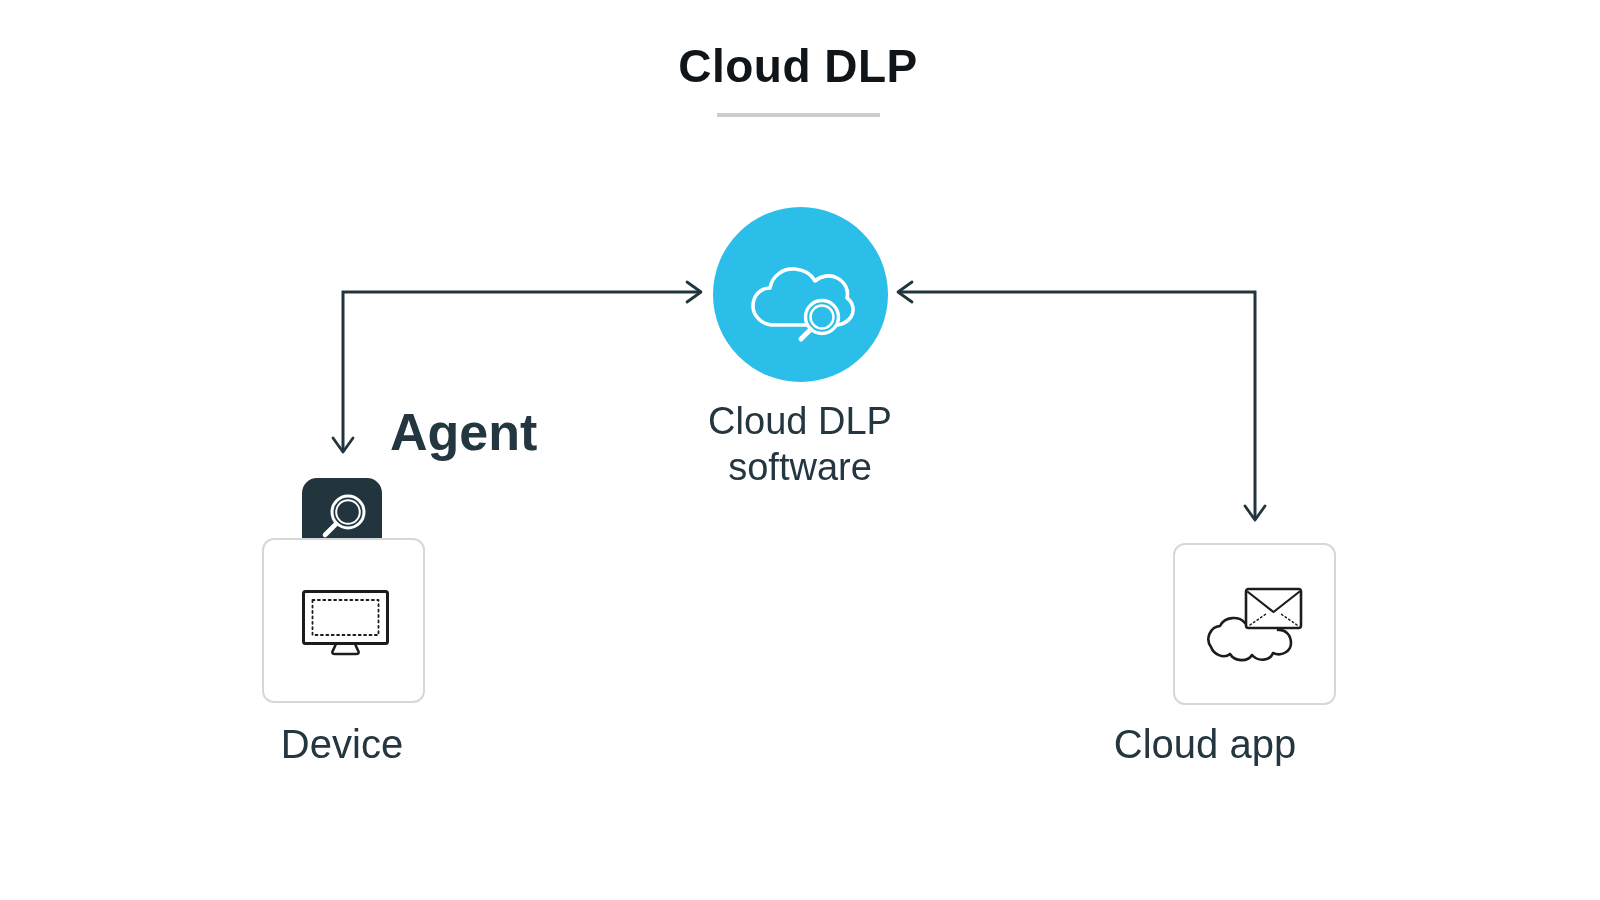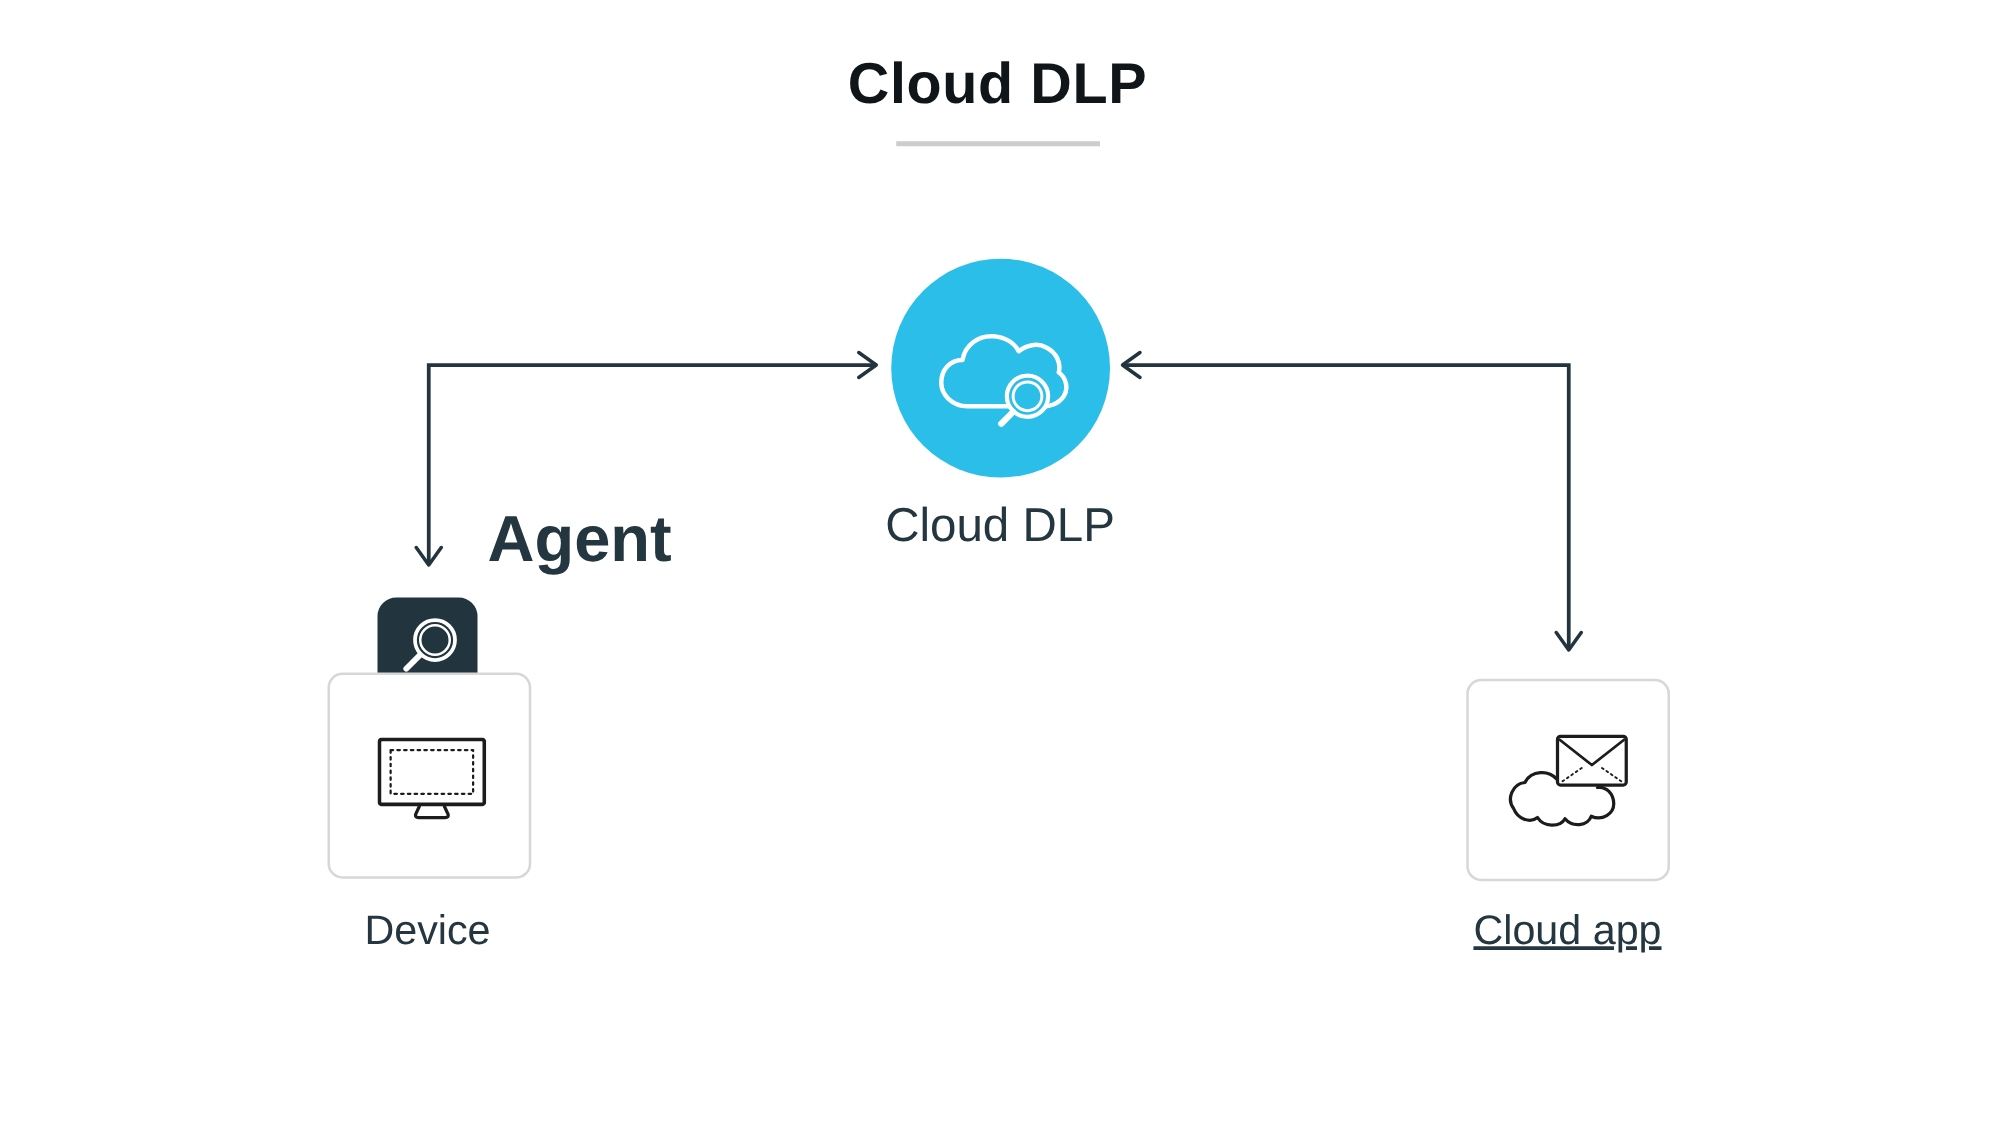--- a/index.html
+++ b/index.html
@@ -71,25 +71,25 @@
     border:2px solid var(--box-border);
     border-radius:12px;
   }
   .device-box{left:262px;top:538px;width:163px;height:165px;}
   .device-box svg{position:absolute;left:38px;top:50px;}
   .cloudapp-box{left:1173px;top:543px;width:163px;height:162px;}
   .cloudapp-box svg{position:absolute;left:28px;top:40px;}
 
   .node-label{
     text-align:center;
-    font-size:33px;line-height:44px;
+    font-size:40px;line-height:44px;
     color:var(--label-text);
   }
   .device-label{left:242px;top:722px;width:200px;}
-  .cloudapp-label{left:1154px;top:722px;width:200px;text-decoration:underline;}
+  .cloudapp-label{left:1105px;top:722px;width:200px;}
 
   .ink{stroke:var(--icon-stroke);fill:none;stroke-linecap:round;stroke-linejoin:round;}
   .white-stroke{stroke:#fff;fill:none;stroke-linecap:round;stroke-linejoin:round;}
 </style>
 </head>
 <body>
 
 <h1 class="abs title">Cloud DLP</h1>
 <div class="abs title-underline"></div>
 
@@ -107,20 +107,21 @@
   <svg width="112" height="84" viewBox="0 0 112 84">
     <path class="white-stroke" stroke-width="3.6" d="M29,65 C17,65 8,56 8,46 C8,36 15,28 25,28 C27,16 38,8 50,9 C60,10 67,15 70,21 C76,16 85,14 92,18 C100,22 104,30 102,38 C108,42 110,51 106,57 C102,63 94,66 88,65 L29,65 Z"></path>
     <circle cx="77" cy="57" r="16.5" fill="var(--accent)" stroke="#fff" stroke-width="3.4"></circle>
     <circle class="white-stroke" cx="77" cy="57" r="11.5" stroke-width="2.4"></circle>
     <path class="white-stroke" stroke-width="5" d="M65.5,69.5 L56,79"></path>
   </svg>
 </div>
 
 <div class="abs software-label">
   <div>Cloud DLP</div>
+  <div>software</div>
 </div>
 
 <div class="abs agent-label">Agent</div>
 <div class="abs agent-badge">
   <svg width="66" height="68" viewBox="0 0 66 68">
     <circle class="white-stroke" cx="39" cy="27" r="16" stroke-width="3"></circle>
     <circle class="white-stroke" cx="39" cy="27" r="11.8" stroke-width="2"></circle>
     <path class="white-stroke" stroke-width="4.6" d="M26.5,39.5 L16,50"></path>
   </svg>
 </div>

